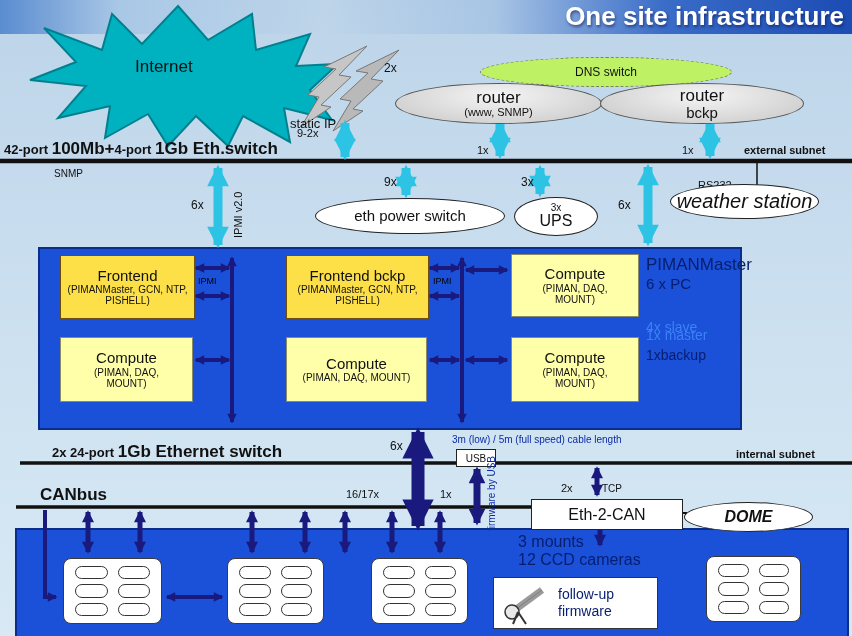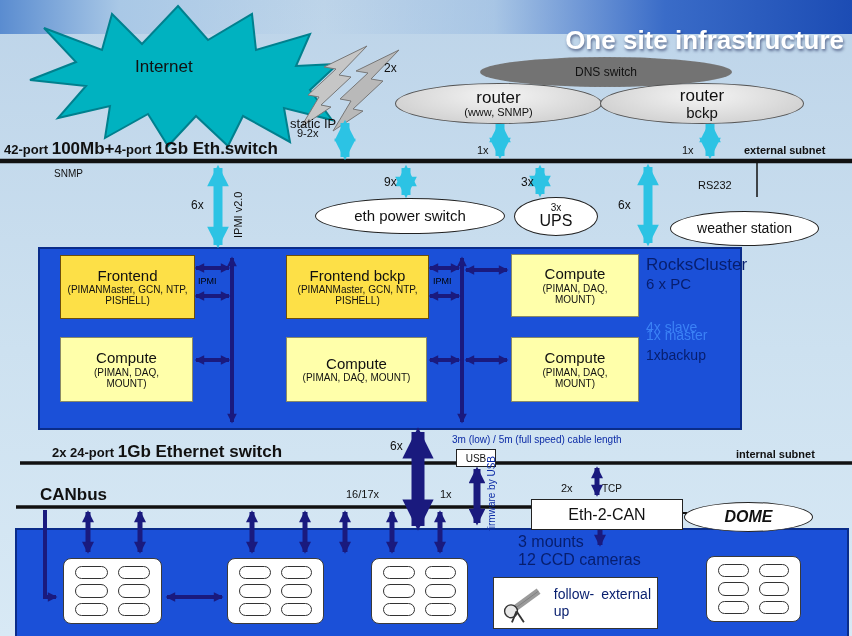--- a/index.html
+++ b/index.html
@@ -9,37 +9,36 @@
     background:linear-gradient(180deg,#bdd4e9 0%,#cde1f0 55%,#d8e9f5 100%);
   }
   .lbl{position:absolute;white-space:nowrap;color:#111;line-height:1.05}
   .navytxt{color:#0c2ba6}
   .ellipse{
     position:absolute;border:1.5px solid #222;border-radius:50%;
     display:flex;flex-direction:column;align-items:center;justify-content:center;
     text-align:center;background:#fff;line-height:1.05;
   }
   .gray-ellipse{background:radial-gradient(ellipse at 50% 30%,#f4f4f4 0%,#c7c7c7 100%);border:1px solid #555}
-  .dashed-ellipse{background:#737373;border:1.5px dashed #7a7a7a}
+  .dashed-ellipse{background:#bef264;border:1.5px dashed #7a7a7a}
   .box{
     position:absolute;display:flex;flex-direction:column;align-items:center;justify-content:center;
     text-align:center;line-height:1.1;
   }
   .orange{background:#fde047;border:1.5px solid #6d4e0a}
   .yellow{background:#ffffaa;border:1px solid #8a8a66}
   .bluebox{position:absolute;background:#1b50d8;border:2px solid #0a2c8a}
   .whitebox{background:#fff;border:1.5px solid #222}
   .topband{
     position:absolute;left:0;top:0;width:852px;height:34px;
     background:linear-gradient(90deg,#5a8cd0 0%,#a9c8e6 14%,rgba(205,225,240,0) 38%,rgba(150,185,225,.55) 58%,#3a6cc8 78%,#1c4cb4 100%);
   }
   .title{
     position:absolute;top:1px;right:8px;font-size:26px;font-weight:bold;color:#fff;
     text-shadow:1px 2px 3px rgba(10,20,70,.55);
-    margin-top:24px;
   }
   .vtext{position:absolute;transform:rotate(-90deg);transform-origin:0 0;white-space:nowrap}
   .mountbox{
     position:absolute;background:#fff;border:1.5px solid #3a3a3a;border-radius:8px;
     display:grid;grid-template-columns:1fr 1fr;grid-template-rows:1fr 1fr 1fr;
     gap:5px 10px;padding:7px 11px;box-sizing:border-box;
   }
   .pill{border:1.5px solid #333;border-radius:7px;background:#fff}
   .layer{position:absolute;left:0;top:0}
   .t13{font-size:13px;font-weight:bold}
@@ -149,21 +148,21 @@
 <div class="lbl" style="left:618px;top:199px;font-size:12px">6x</div>
 <div class="lbl" style="left:698px;top:180px;font-size:11px">RS232</div>
 
 <div class="ellipse" style="left:315px;top:198px;width:188px;height:34px;font-size:15px">
   <span>eth power switch</span>
 </div>
 <div class="ellipse" style="left:514px;top:197px;width:82px;height:37px">
   <span style="font-size:10px">3x</span>
   <span style="font-size:16px">UPS</span>
 </div>
-<div class="ellipse" style="left:670px;top:211px;width:147px;height:33px;font-size:14px;">
+<div class="ellipse" style="left:670px;top:184px;width:147px;height:33px;font-size:20px;font-style:italic">
   <span>weather station</span>
 </div>
 
 <div class="box orange" style="left:60px;top:255px;width:133px;height:62px">
   <span style="font-size:15px">Frontend</span>
   <span class="sub10" style="padding:0 4px">(PIMANMaster, GCN, NTP, PISHELL)</span>
 </div>
 <div class="box orange" style="left:286px;top:255px;width:141px;height:62px">
   <span style="font-size:15px">Frontend bckp</span>
   <span class="sub10" style="padding:0 4px">(PIMANMaster, GCN, NTP, PISHELL)</span>
@@ -181,21 +180,21 @@
   <span class="sub10" style="padding:0 14px">(PIMAN, DAQ, MOUNT)</span>
 </div>
 <div class="box yellow" style="left:511px;top:337px;width:126px;height:63px">
   <span style="font-size:15px">Compute</span>
   <span class="sub10" style="padding:0 14px">(PIMAN, DAQ, MOUNT)</span>
 </div>
 
 <div class="lbl" style="left:198px;top:277px;font-size:9px;color:#000">IPMI</div>
 <div class="lbl" style="left:433px;top:277px;font-size:9px;color:#000">IPMI</div>
 
-<div class="lbl navytxt" style="left:646px;top:256px;font-size:17px;color:#071e6e">RocksCluster</div>
+<div class="lbl navytxt" style="left:646px;top:256px;font-size:17px;color:#071e6e">PIMANMaster</div>
 <div class="lbl navytxt" style="left:646px;top:276px;font-size:15px;color:#071e6e">6 x PC</div>
 <div class="lbl navytxt" style="left:646px;top:328px;font-size:14px;color:#3b82f6">1x master</div>
 <div class="lbl navytxt" style="left:646px;top:320px;font-size:14px;color:#3b82f6">4x slave</div>
 <div class="lbl navytxt" style="left:646px;top:348px;font-size:14px;color:#071e6e">1xbackup</div>
 
 <div class="lbl" style="left:52px;top:443px">
   <span class="t13">2x 24-port </span><span class="t17">1Gb Ethernet switch</span>
 </div>
 <div class="lbl" style="left:736px;top:449px;font-size:11px;font-weight:bold">internal subnet</div>
 <div class="lbl" style="left:390px;top:440px;font-size:12px">6x</div>
@@ -255,17 +254,17 @@
 <div class="lbl navytxt" style="left:518px;top:552px;font-size:16px;color:#071e6e">12 CCD cameras</div>
 
 <div class="telpanel" style="left:493px;top:577px;width:165px;height:52px">
   <svg width="52" height="44" viewBox="0 0 52 44">
     <line x1="8" y1="34" x2="42" y2="9" stroke="#9a9a9a" stroke-width="7"></line>
     <line x1="8" y1="34" x2="42" y2="9" stroke="#555" stroke-width="1" opacity="0.4"></line>
     <circle cx="12" cy="31" r="7" fill="#e8e8e8" stroke="#333" stroke-width="1.5"></circle>
     <line x1="18" y1="31" x2="13" y2="43" stroke="#333" stroke-width="2"></line>
     <line x1="18" y1="31" x2="26" y2="43" stroke="#333" stroke-width="2"></line>
   </svg>
-  <div style="display:flex;line-height:1.2">
+  <div style="display:flex;flex-direction:column;line-height:1.2">
     <span class="navytxt" style="font-size:14px;color:#071e6e">follow-up</span>
-    <span class="navytxt" style="font-size:14px;color:#071e6e">external</span>
+    <span class="navytxt" style="font-size:14px;color:#071e6e">firmware</span>
   </div>
 </div>
 
 </body></html>

